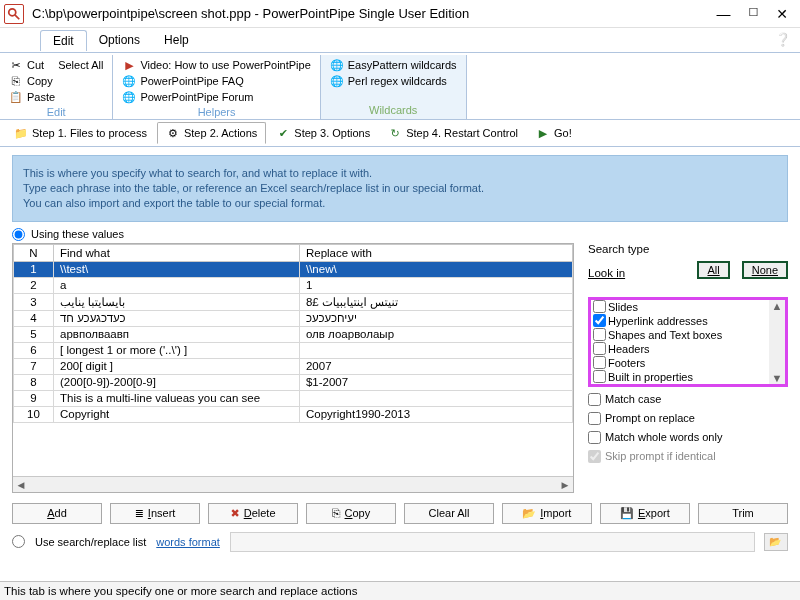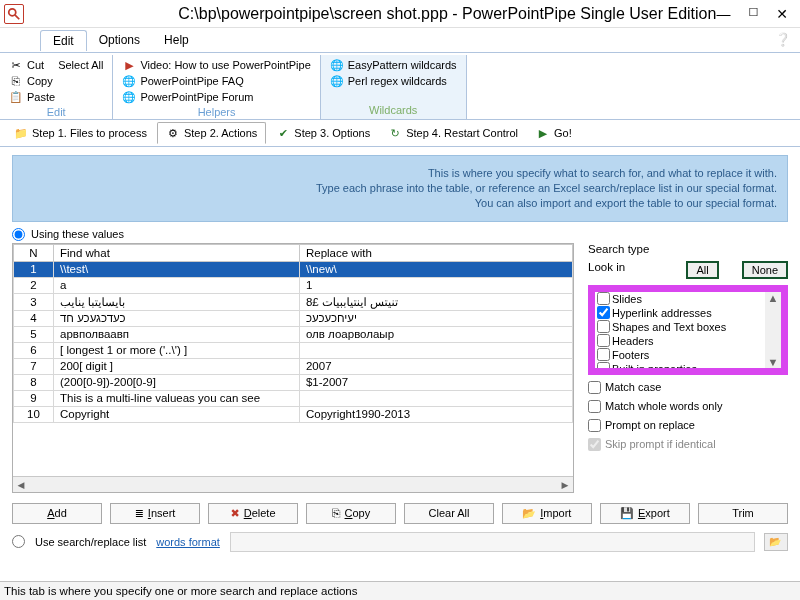--- a/index.html
+++ b/index.html
@@ -1,60 +1,60 @@
 <!DOCTYPE html>
 <html><head>
 <meta charset="utf-8">
 <style>
 * { box-sizing: border-box; margin: 0; padding: 0; font-family: "Segoe UI", Tahoma, sans-serif; font-size: 11px; }
 body { background: #fff; width: 800px; height: 600px; overflow: hidden; position: relative; }
 .titlebar { height: 28px; display: flex; align-items: center; padding: 0 4px; border-bottom: 1px solid #e0e0e0; }
 .titlebar .logo { width: 20px; height: 20px; background: #fff; border: 1px solid #c0392b; border-radius: 2px; margin-right: 8px; display: flex; align-items: center; justify-content: center; }
 .titlebar .logo svg { width: 14px; height: 14px; }
-.titlebar .title { flex: 1; text-align: right; font-size: 16px; }
+.titlebar .title { flex: 1; text-align: left; font-size: 13px; }
 .window-controls { display: flex; gap: 18px; padding-right: 8px; }
 .window-controls span { font-size: 14px; cursor: pointer; }
 .menubar { height: 24px; display: flex; align-items: center; padding-left: 40px; position: relative; }
 .menubar .menu-item { padding: 3px 12px; font-size: 12px; cursor: pointer; }
 .menubar .menu-item.active { border: 1px solid #b0c4de; border-bottom: none; background: #fff; border-radius: 3px 3px 0 0; position: relative; z-index: 2; }
 .menubar .help-icon { position: absolute; right: 8px; top: 4px; color: #1a5fb4; cursor: pointer; font-size: 13px; }
 .ribbon { border-top: 1px solid #b0c4de; display: flex; padding: 2px 0 0 0; }
 .ribbon-group { border-right: 1px solid #b0c4de; padding: 2px 6px 1px 6px; position: relative; }
 .ribbon-group .group-label { text-align: center; color: #6a9fd4; font-size: 11px; margin-top: 1px; }
 .ribbon-group.wildcards { background: #eaf3fb; }
 .ribbon-group.wildcards .group-label { color: #7fb069; }
 .ribbon-item { display: flex; align-items: center; gap: 4px; padding: 1px 3px; cursor: pointer; white-space: nowrap; }
 .ribbon-item .ico { width: 14px; height: 14px; display: inline-flex; align-items: center; justify-content: center; font-size: 11px; }
 .ribbon .edit-group { display: flex; flex-direction: column; }
 .ribbon .edit-row { display: flex; gap: 8px; }
 .tabstrip { border-top: 1px solid #b0c4de; border-bottom: 1px solid #b0c4de; display: flex; align-items: center; padding: 2px 6px; gap: 2px; }
 .tabstrip .tab { display: flex; align-items: center; gap: 4px; padding: 3px 8px; cursor: pointer; font-size: 12px; }
 .tabstrip .tab.active { border: 1px solid #b0b0b0; border-bottom: 1px solid #fff; background: #fff; border-radius: 2px 2px 0 0; }
 .tabstrip .tab .tico { width: 14px; height: 14px; display: inline-flex; align-items: center; justify-content: center; }
 .main-pane { padding: 8px 12px 4px 12px; }
-.info-banner { background: #b9d7f0; border: 1px solid #9cc0e0; padding: 10px; text-align: right; color: #2b5a8a; line-height: 1.35; font-size: 11.5px; }
+.info-banner { background: #b9d7f0; border: 1px solid #9cc0e0; padding: 10px; text-align: left; color: #2b5a8a; line-height: 1.35; font-size: 11.5px; }
 .radio-row { display: flex; align-items: center; gap: 4px; margin: 6px 0 2px 0; }
 .radio-row input { margin-right: 2px; }
 .content-cols { display: flex; gap: 14px; }
 .table-wrap { flex: 1; border: 1px solid #b0b0b0; }
 .data-table { width: 100%; border-collapse: collapse; }
 .data-table th { background: #fff; border: 1px solid #c8c8c8; padding: 2px 6px; text-align: left; font-weight: normal; font-size: 11.5px; }
 .data-table td { border: 1px solid #d8d8d8; padding: 1px 6px; font-size: 11.5px; height: 16px; }
 .data-table .col-n { width: 40px; text-align: center; }
 .data-table tr.selected td { background: #1a5fb4; color: #fff; }
 .scroll-area { height: 232px; overflow: hidden; position: relative; }
 .hscroll { height: 16px; background: #f0f0f0; border-top: 1px solid #c8c8c8; position: relative; }
 .hscroll .arrow { position: absolute; width: 16px; height: 16px; display: flex; align-items: center; justify-content: center; font-size: 9px; color: #666; }
 .hscroll .arrow.left { left: 0; } .hscroll .arrow.right { right: 0; }
 .side-panel { width: 200px; display: flex; flex-direction: column; gap: 6px; }
 .side-panel label.lbl { font-size: 11.5px; }
 .side-panel select { width: 100%; padding: 1px; font-size: 11.5px; border: 1px solid #a8a8a8; background: #fff; }
-.lookin-head { display: flex; align-items: flex-start; gap: 23px; }
+.lookin-head { display: flex; align-items: flex-end; gap: 12px; text-decoration: underline; }
 .lookin-head .btn { border: 2px solid #14532d; background: #efefef; padding: 1px 8px; cursor: pointer; font-size: 11px; }
-.lookin-list { border: 7px solid #d946ef; height: 90px; overflow: hidden; position: relative; }
+.lookin-list { border: 3px solid #d946ef; height: 90px; overflow: hidden; position: relative; margin-top: 12px; }
 .lookin-list .li-item { display: flex; align-items: center; gap: 2px; padding: 0 2px; height: 14px; font-size: 11.5px; }
 .lookin-list .scroll-arrows { position: absolute; right: 0; top: 0; bottom: 0; width: 16px; background: #f0f0f0; display: flex; flex-direction: column; justify-content: space-between; align-items: center; font-size: 8px; color: #666; }
 .check-opt { display: flex; align-items: center; gap: 4px; font-size: 11.5px; }
 .check-opt.indent { color: #888; }
 .action-bar { display: flex; gap: 8px; padding: 6px 12px; }
 .action-bar .abtn { flex: 1; border: 1px solid #a8a8a8; background: #f8f8f8; padding: 3px 0; display: flex; align-items: center; justify-content: center; gap: 4px; cursor: pointer; font-size: 12px; }
 .action-bar .abtn u { text-decoration: underline; }
 .srl-row { display: flex; align-items: center; padding: 2px 12px 6px 12px; gap: 10px; }
 .srl-row .srl-input { flex: 1; display: flex; align-items: center; border: 1px solid #d0d0d0; background: #f6f6f6; height: 20px; }
 .srl-row .file-btn { width: 24px; height: 18px; border: 1px solid #c0c0c0; background: #efefef; margin-left: -1px; display: flex; align-items: center; justify-content: center; font-size: 10px; cursor: pointer; }
@@ -286,25 +286,25 @@
             <span>▼</span>
           </div>
       </div>
 
       <label class="check-opt">
           <input type="checkbox" style="">
           <span>Match case</span>
         </label>
       <label class="check-opt">
           <input type="checkbox" style="">
-          <span>Match whole words only</span>
+          <span>Prompt on replace</span>
         </label>
       <label class="check-opt">
           <input type="checkbox" style="">
-          <span>Prompt on replace</span>
+          <span>Match whole words only</span>
         </label>
       <label class="check-opt indent">
           <input type="checkbox" checked="" disabled="" style="">
           <span>Skip prompt if identical</span>
         </label>
     </div>
   </div>
 </div>
 
 <div class="action-bar">

